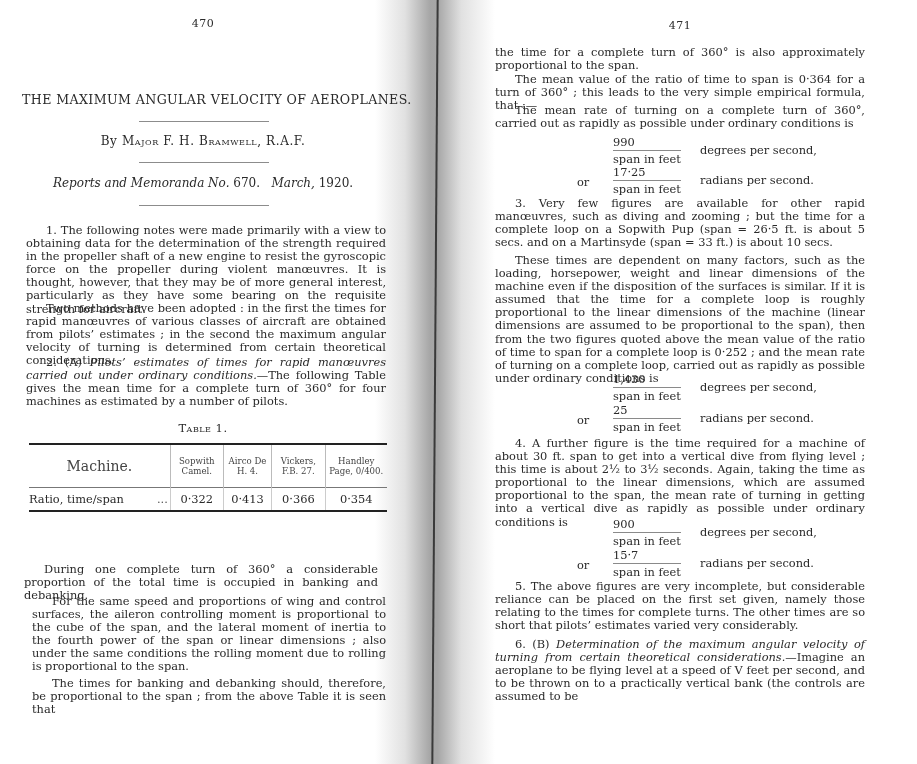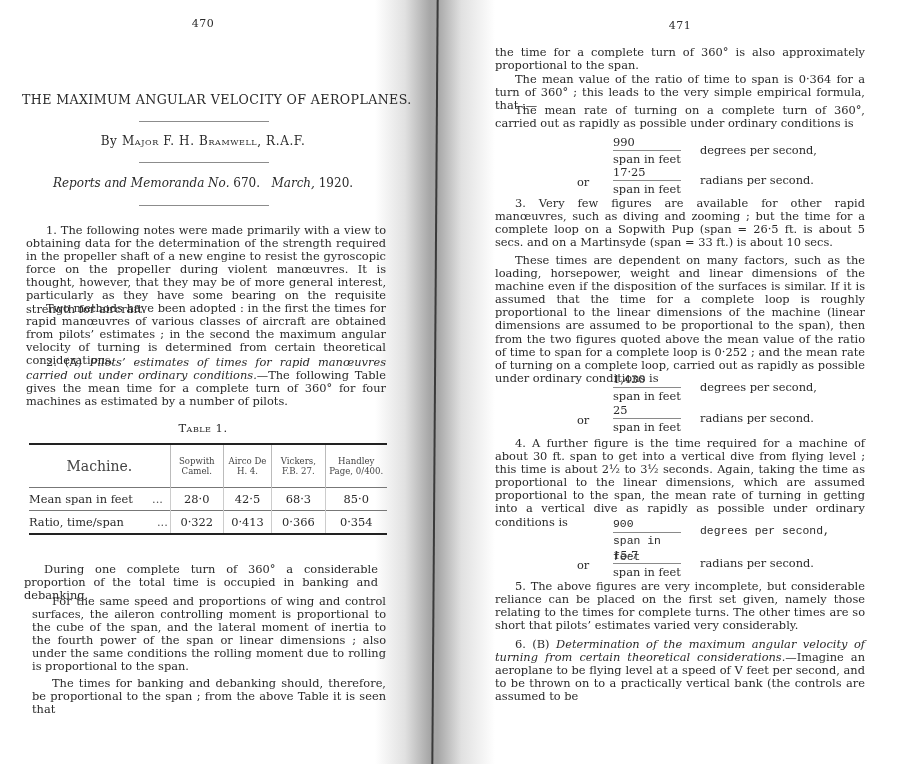--- a/index.html
+++ b/index.html
@@ -140,27 +140,20 @@
     <thead>
       <tr>
         <th>Machine.</th>
         <th>Sopwith Camel.</th>
         <th>Airco De H. 4.</th>
         <th>Vickers, F.B. 27.</th>
         <th>Handley Page, 0/400.</th>
       </tr>
     </thead>
     <tbody>
-      <tr>
-        <td><span>Mean span in feet</span><span class="dots">...</span></td>
-        <td>28·0</td>
-        <td>42·5</td>
-        <td>68·3</td>
-        <td>85·0</td>
-      </tr>
       <tr class="last">
         <td><span>Ratio, time/span</span><span class="dots" style="width:44px;">...</span></td>
         <td>0·322</td>
         <td>0·413</td>
         <td>0·366</td>
         <td>0·354</td>
       </tr>
     </tbody>
   </table>
 
@@ -224,21 +217,21 @@
         <span class="num">25</span>
         <span class="den">span in feet</span>
       </span>
     <span class="unit">radians per second.</span>
   </div>
 
   <div class="para" style="top:437px; left:0; width:370px;">
     <span class="indent"></span><span>4. A further figure is the time required for a machine of about 30 ft. span to get into a vertical dive from flying level ;  this time is about 2½ to 3½ seconds.  Again, taking the time as proportional to the linear dimensions, which are assumed proportional to the span, the mean rate of turning in getting into a vertical dive as rapidly as possible under ordinary conditions is</span>
   </div>
 
-  <div class="formula" style="top:517px;font-family:Liberation Mono, monospace;">
+  <div class="formula" style="top:517px;">
     <span class="frac">
         <span class="num">900</span>
         <span class="den">span in feet</span>
       </span>
     <span class="unit">degrees per second,</span>
   </div>
   <div class="formula" style="top:548px;">
     <span class="or">or</span>
     <span class="frac">
         <span class="num">15·7</span>

